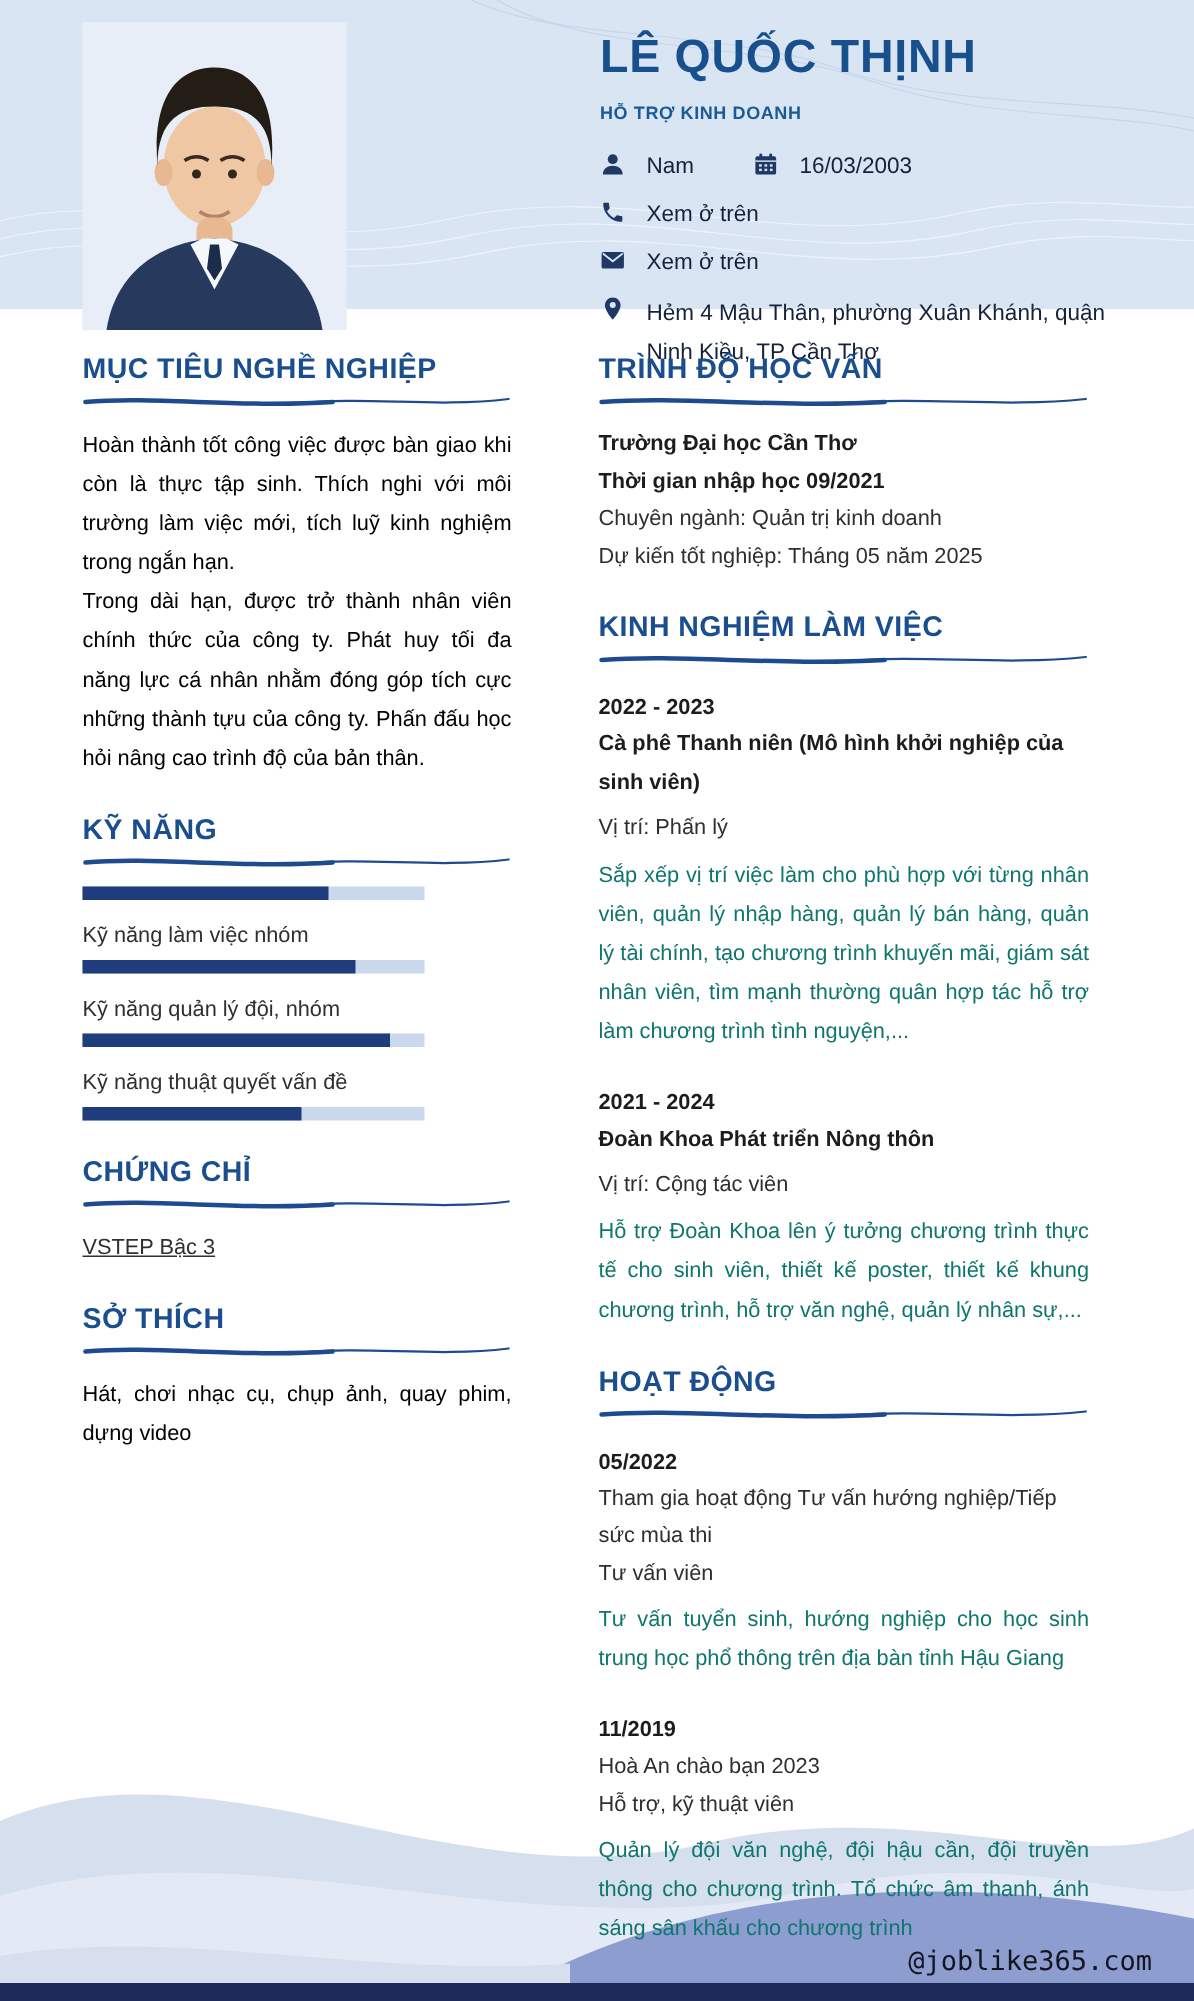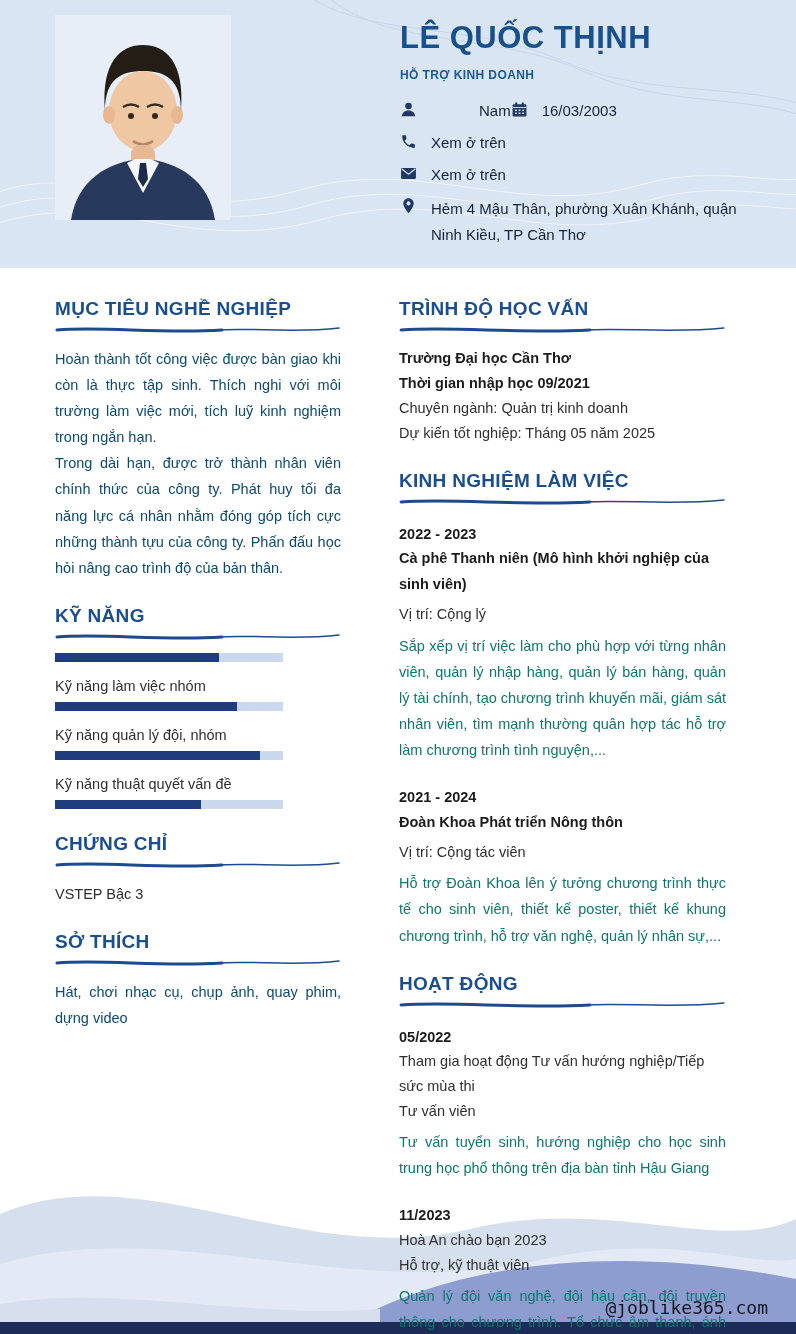--- a/index.html
+++ b/index.html
@@ -1,48 +1,48 @@
 <!DOCTYPE html>
 <html><head>
 <meta charset="utf-8">
 <style>
   * { margin:0; padding:0; box-sizing:border-box; }
   body { background:#fff; font-family:"Liberation Sans", sans-serif; }
   .page { position:relative; width:796px; height:1334px; background:#fff; overflow:hidden; margin:0 auto; }
 
   
-  .hero { position:relative; width:100%; height:268px; background:#d9e5f3; }
+  .hero { position:relative; width:100%; height:206px; background:#d9e5f3; }
   .hero-deco { position:absolute; inset:0; width:100%; height:100%; }
   .photo { position:absolute; left:55px; top:15px; width:176px; height:205px;
            background:linear-gradient(#eef3fa,#dde7f2); overflow:hidden; }
   .photo svg { display:block; width:100%; height:100%; }
   .hero-right { position:absolute; left:400px; top:20px; width:372px; }
   .name { font-size:31px; font-weight:bold; color:#17508c; letter-spacing:.5px; }
   .subtitle { margin-top:12px; font-size:12px; font-weight:bold; color:#1a5a96; letter-spacing:.4px; }
   .info { margin-top:18px; }
   .info-row { display:flex; align-items:flex-start; margin-top:11px; }
   .info-item { display:flex; align-items:flex-start; font-size:15px; color:#17213c; line-height:1.4; }
   .info-item .icon { width:17px; height:17px; margin-right:14px; flex:0 0 17px; margin-top:1px; }
   .info-item .icon svg { width:17px; height:17px; display:block; }
   .icon-fill { fill:#1f3864; }
-  .gender-item { min-width:102px;gap:48px; }
+  .gender-item { min-width:102px; }
   .address-text { max-width:330px; line-height:1.75; }
 
   
   .main { position:relative; z-index:1; display:flex; padding:30px 70px 0 55px; }
   .col-left { width:286px; flex:0 0 286px; margin-right:58px; }
   .col-right { flex:1; min-width:0; }
 
   .sec { margin-bottom:24px; }
   .sec-h { font-size:19px; font-weight:bold; color:#1a4e8e; letter-spacing:.3px; }
   .squiggle { display:block; width:100%; height:12px; margin:4px 0 10px 0; }
   .squiggle path { stroke:#1e4b8f; fill:none; stroke-linecap:round; }
 
-  .body-text { font-size:14.5px; color:#0c4a6e; line-height:1.8; text-align:justify; }
-  .plain-text { font-size:14.5px; color:#2f2f2f; line-height:1.8; }
+  .body-text { font-size:14.5px; color:#000000; line-height:1.8; text-align:justify; }
+  .plain-text { font-size:14.5px; color:#2f2f2f; line-height:1.8;text-decoration:underline; }
   .b-line { font-size:14.5px; color:#1c1c1c; font-weight:bold; line-height:1.72; }
   .n-line { font-size:14.5px; color:#2f2f2f; line-height:1.72; }
 
   
   .skill { margin-bottom:16px; }
   .skill-label { font-size:14.5px; color:#2f2f2f; margin-bottom:8px; }
   .bar { width:228px; height:9px; background:#c9d8ec; }
   .bar-fill { height:100%; background:#1f3d7c; }
 
   
@@ -254,21 +254,21 @@
       <div class="sec">
         <h3 class="sec-h">KINH NGHIỆM LÀM VIỆC</h3>
         <svg class="squiggle" viewBox="0 0 300 12" preserveAspectRatio="none" aria-hidden="true">
           <path d="M2 6 C 50 2, 110 10, 175 6" stroke-width="3"></path>
           <path d="M150 7 C 200 2, 245 10, 298 4" stroke-width="1.5"></path>
         </svg>
 
         <div class="xp-item">
           <div class="xp-period">2022 - 2023</div>
           <div class="xp-org">Cà phê Thanh niên (Mô hình khởi nghiệp của sinh viên)</div>
-          <div class="xp-role">Vị trí: Cộng lý</div>
+          <div class="xp-role">Vị trí: Phấn lý</div>
           <div class="xp-desc">Sắp xếp vị trí việc làm cho phù hợp với từng nhân viên, quản lý nhập hàng, quản lý bán hàng, quản lý tài chính, tạo chương trình khuyến mãi, giám sát nhân viên, tìm mạnh thường quân hợp tác hỗ trợ làm chương trình tình nguyện,...</div>
         </div>
 
         <div class="xp-item">
           <div class="xp-period">2021 - 2024</div>
           <div class="xp-org">Đoàn Khoa Phát triển Nông thôn</div>
           <div class="xp-role">Vị trí: Cộng tác viên</div>
           <div class="xp-desc">Hỗ trợ Đoàn Khoa lên ý tưởng chương trình thực tế cho sinh viên, thiết kế poster, thiết kế khung chương trình, hỗ trợ văn nghệ, quản lý nhân sự,...</div>
         </div>
       </div>
@@ -281,21 +281,21 @@
         </svg>
 
         <div class="xp-item">
           <div class="xp-period">05/2022</div>
           <div class="n-line">Tham gia hoạt động Tư vấn hướng nghiệp/Tiếp sức mùa thi</div>
           <div class="n-line">Tư vấn viên</div>
           <div class="xp-desc">Tư vấn tuyển sinh, hướng nghiệp cho học sinh trung học phổ thông trên địa bàn tỉnh Hậu Giang</div>
         </div>
 
         <div class="xp-item">
-          <div class="xp-period">11/2023</div>
+          <div class="xp-period">11/2019</div>
           <div class="n-line">Hoà An chào bạn 2023</div>
           <div class="n-line">Hỗ trợ, kỹ thuật viên</div>
           <div class="xp-desc">Quản lý đội văn nghệ, đội hậu cần, đội truyền thông cho chương trình. Tổ chức âm thanh, ánh sáng sân khấu cho chương trình</div>
         </div>
       </div>
     </section>
   </main>
 
   <footer class="footer">
     <svg viewBox="0 0 796 215" preserveAspectRatio="none" aria-hidden="true">

